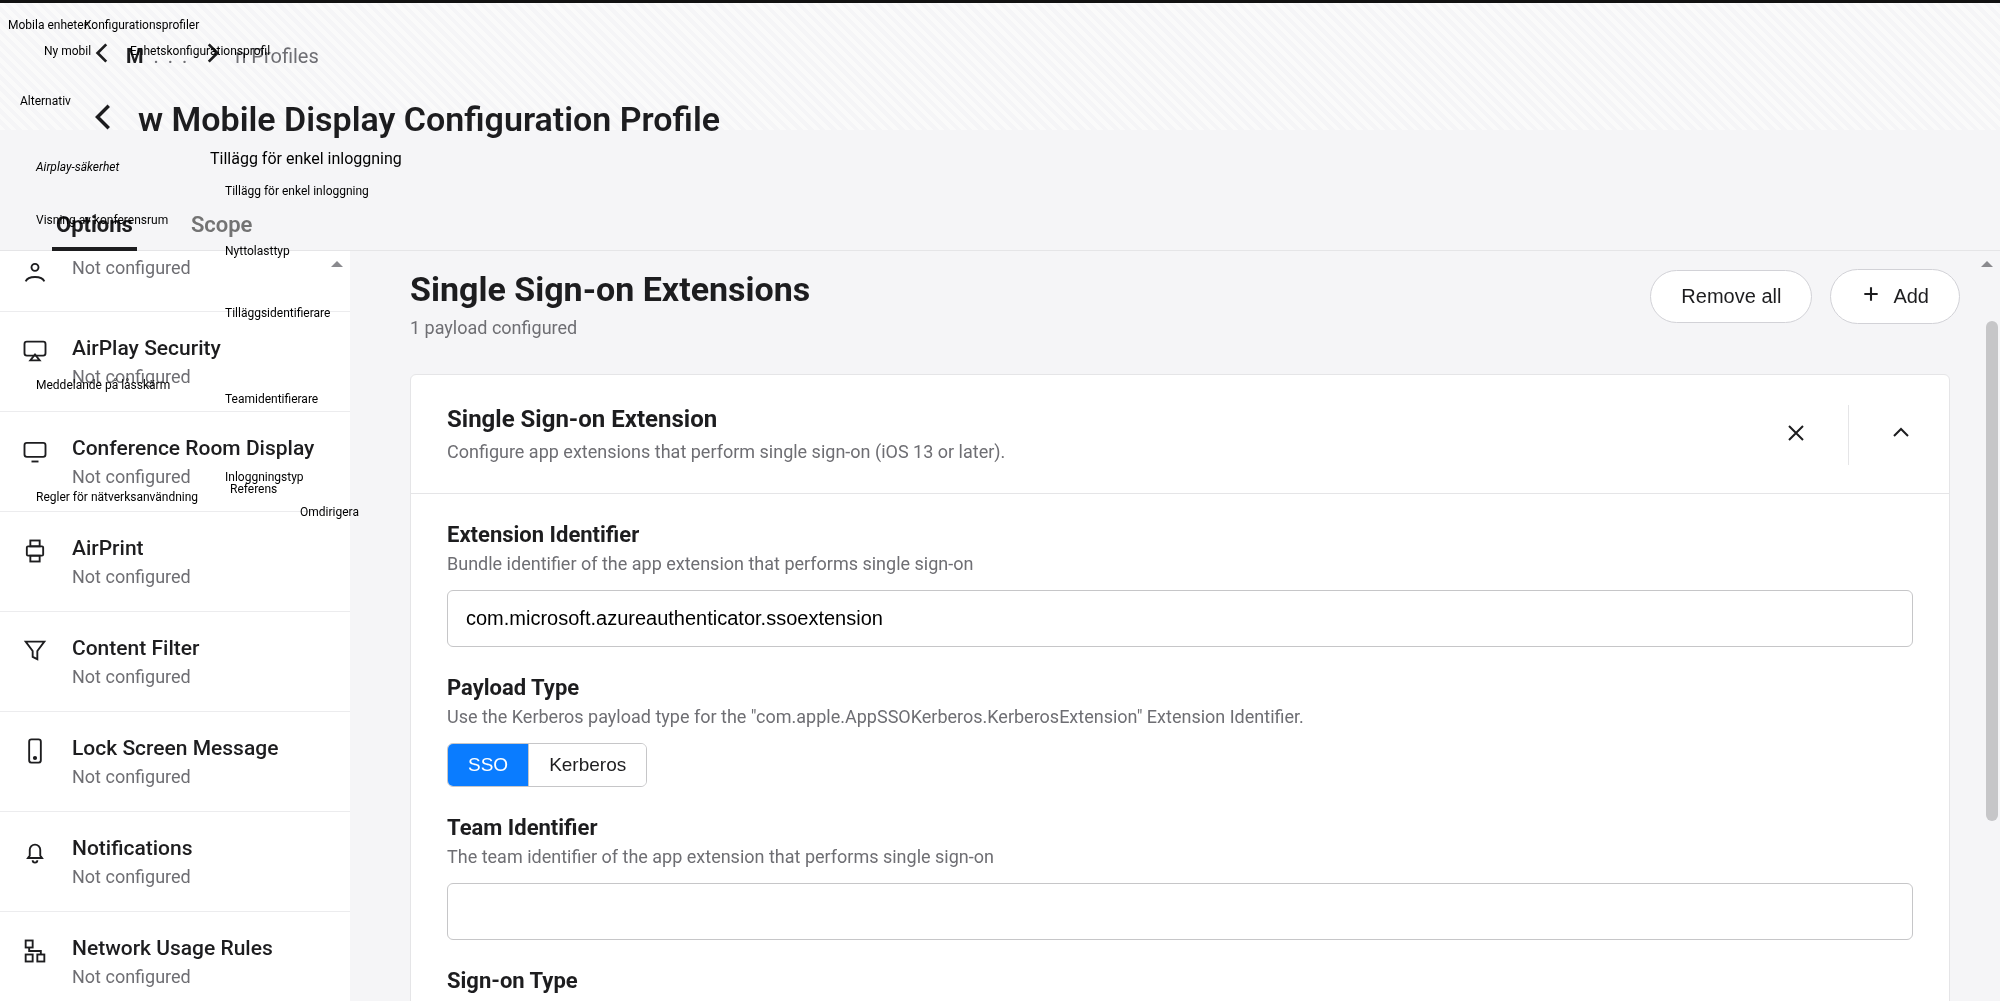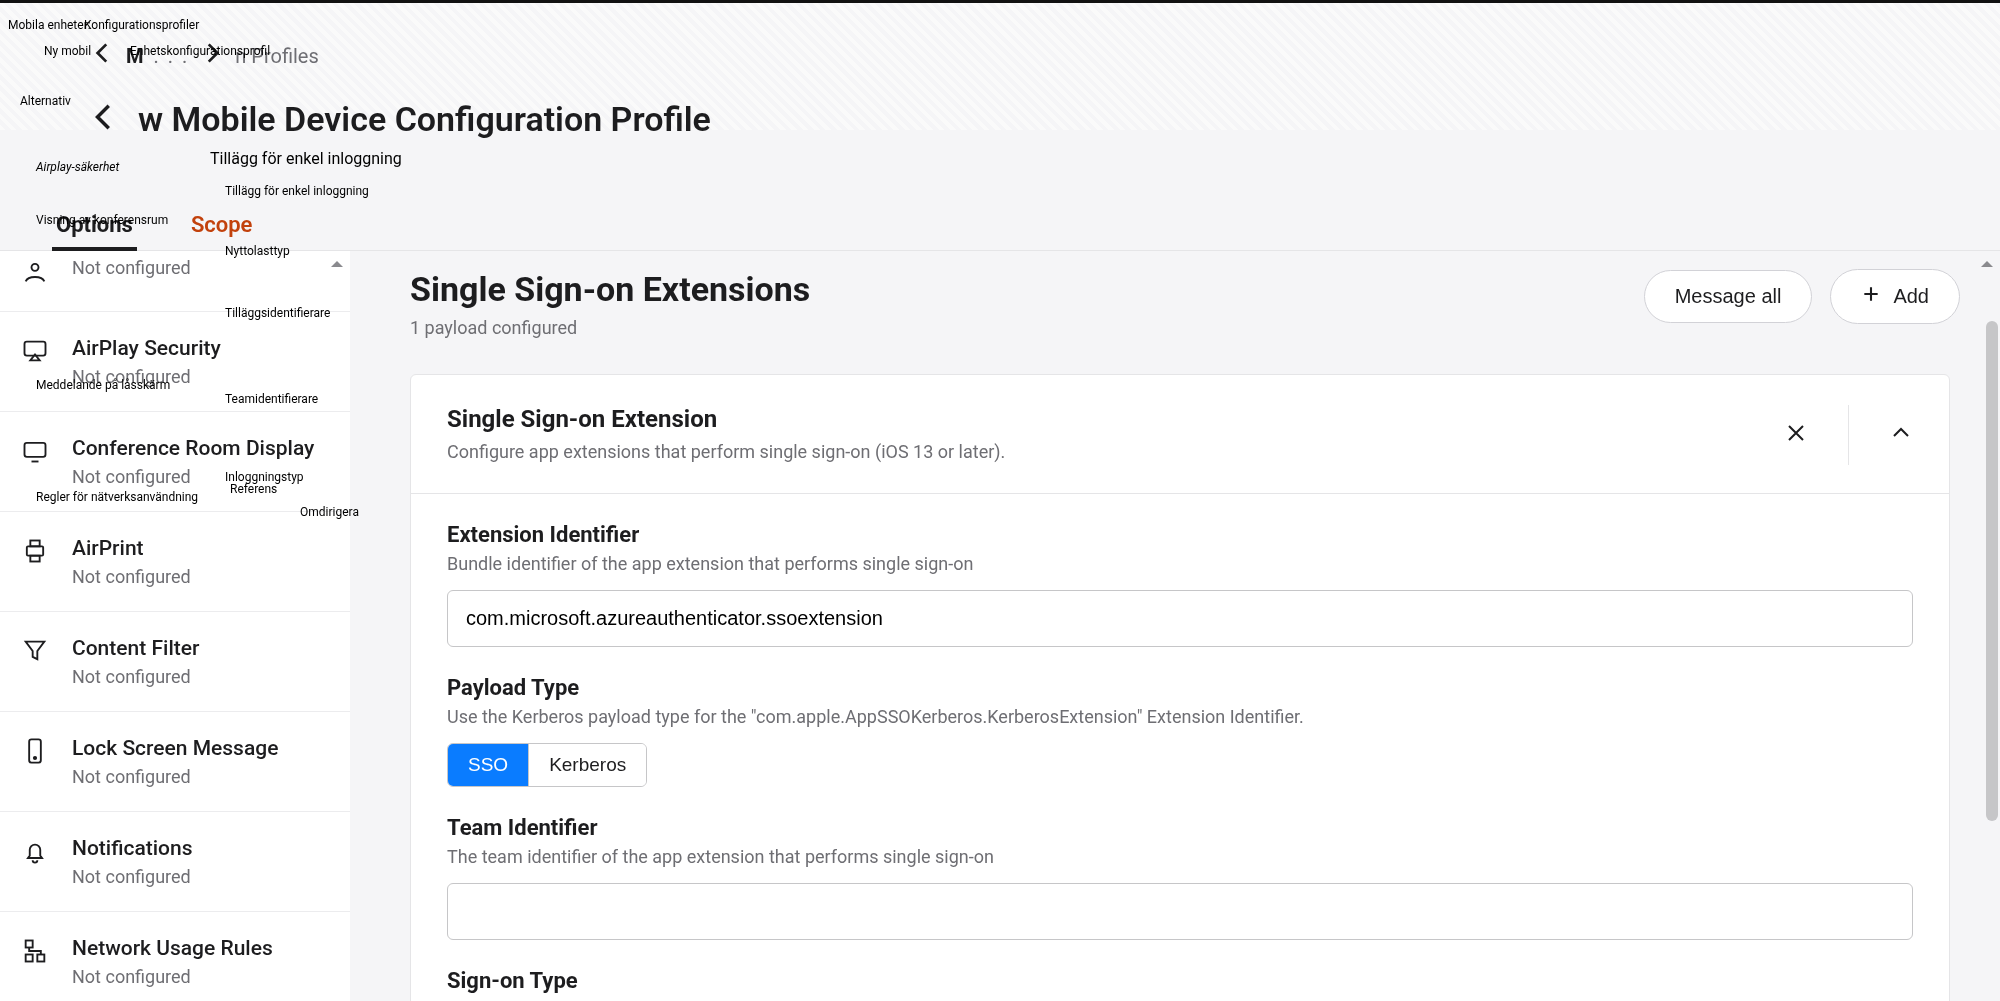--- a/index.html
+++ b/index.html
@@ -82,21 +82,21 @@
     font-weight: 700;
     padding: 10px 4px;
     color: #6e6e73;
     cursor: pointer;
   }
   .tab.active {
     color: #1d1d1f;
     border-bottom: 4px solid #1d1d1f;
     margin-bottom: -1px;
   }
-  .tab.inactive { color: #c2410c; font-weight: 600; }
+  .tab.inactive { color: #737373; font-weight: 600; }
 
   
   .columns {
     display: flex;
     height: calc(100% - 230px);
     position: relative;
   }
 
   
   .sidebar {
@@ -279,21 +279,21 @@
     </span>
     <span class="crumb-last">n Profiles</span>
   </div>
 
   <div class="page-title">
     <span class="back">
       <svg viewBox="0 0 24 24">
           <path d="M15 3 L6 12 L15 21"></path>
         </svg>
     </span>
-    <h1>w Mobile Device Configuration Profile</h1>
+    <h1>w Mobile Display Configuration Profile</h1>
   </div>
 
   <div class="sub-title-overlay">Tillägg för enkel inloggning</div>
 </div>
 
 <div class="tabs-row">
   <div class="tab active">Options</div>
   <div class="tab inactive">Scope</div>
 </div>
 
@@ -426,21 +426,21 @@
       <div class="content-scrollbar-thumb"></div>
     </div>
 
     <div class="content-header">
       <div class="left">
         <h2>Single Sign-on Extensions</h2>
         <div class="count">1 payload configured</div>
       </div>
       <div class="right">
         <button class="pill-btn">
-          <span>Message all</span>
+          <span>Remove all</span>
         </button>
         <button class="pill-btn">
           <span class="plus">
             <svg viewBox="0 0 24 24">
                 <path d="M12 4v16M4 12h16"></path>
               </svg>
           </span>
           <span>Add</span>
         </button>
       </div>

